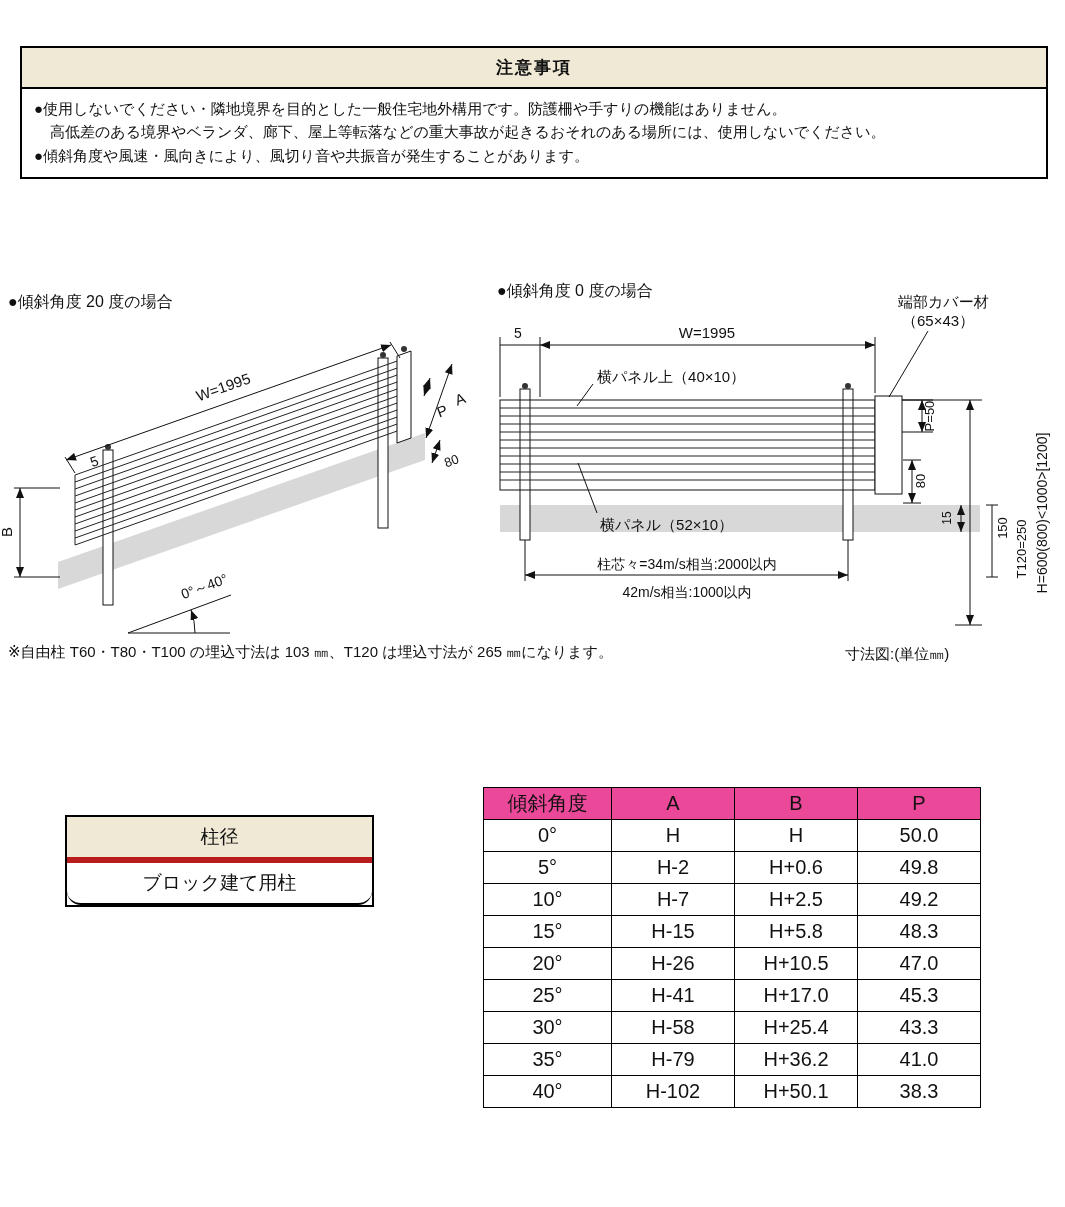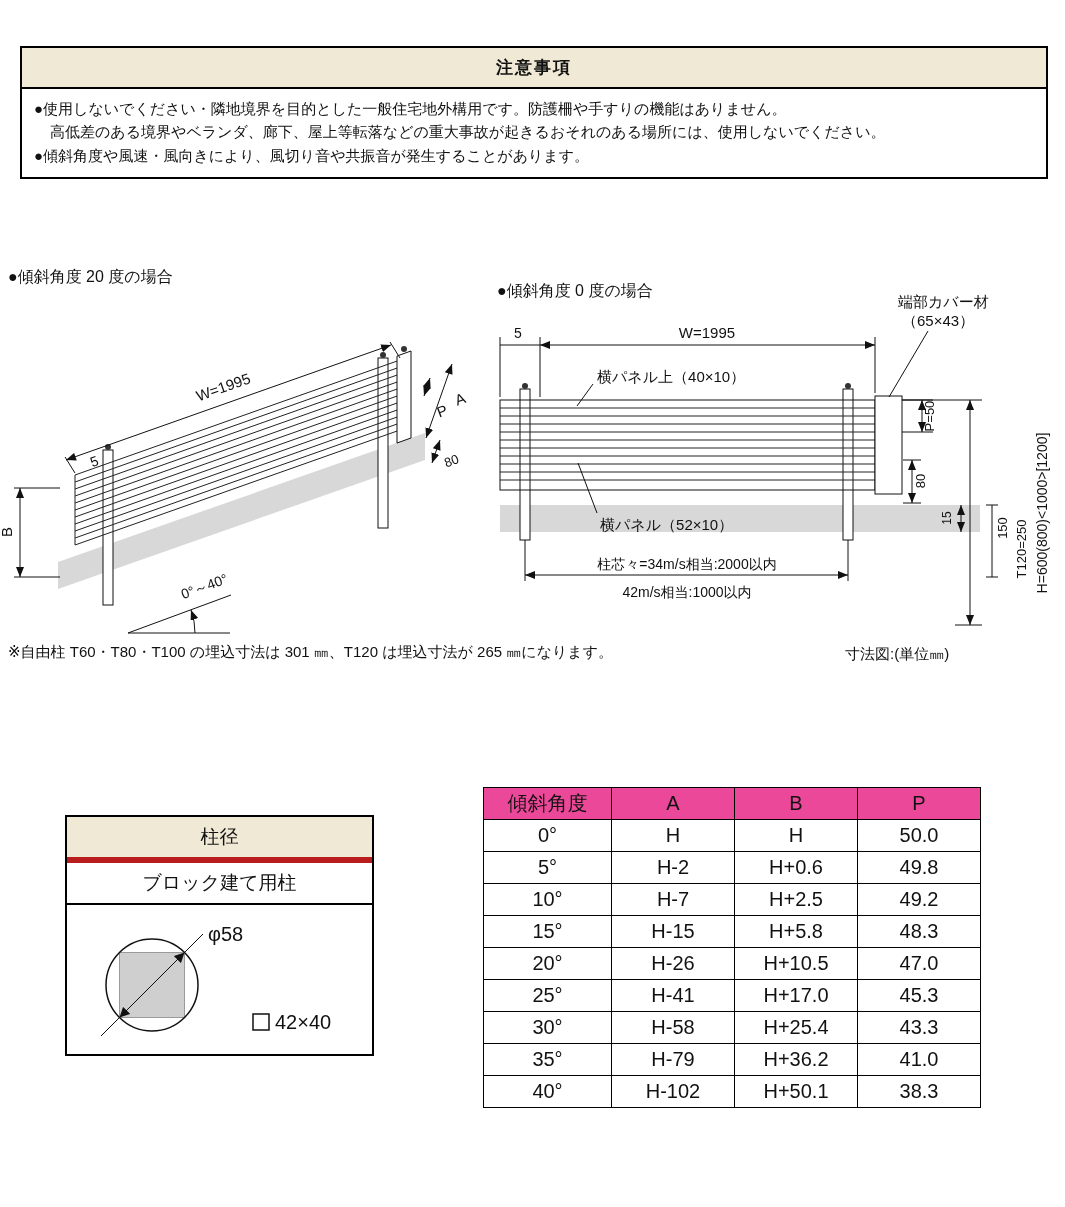--- a/index.html
+++ b/index.html
@@ -10,42 +10,42 @@
   .notice{left:20px;top:46px;width:1024px;border:2px solid #000;background:#fff;}
   .notice-header{background:#efe9d5;border-bottom:2px solid #000;text-align:center;
                  font-weight:bold;font-size:17px;padding:8px 0;letter-spacing:2px;}
   .notice-body{padding:8px 12px 10px;font-size:15px;line-height:1.55;}
   .notice-line.indent{padding-left:16px;}
   .diag-title{font-size:16px;white-space:nowrap;}
   svg text{font-family:"Liberation Sans","DejaVu Sans",sans-serif;fill:#111;}
   .footnote,.dimnote{font-size:15px;white-space:nowrap;}
   .post-box{left:65px;top:815px;width:305px;border:2px solid #000;background:#fff;}
   .post-box-title{background:#efe9d5;border-bottom:6px solid #b91c1c;text-align:center;font-size:19px;padding:7px 0;}
-  .post-box-subtitle{border-bottom:2px solid #000;text-align:center;font-size:19px;padding:7px 0;background:#fff;}
+  .post-box-subtitle{border-bottom:2px solid #000;text-align:center;font-size:19px;padding:7px 0;background:#fff;border-radius:14px;}
   .post-box-body{height:149px;}
   .spec-table{position:absolute;left:483px;top:787px;border-collapse:collapse;table-layout:fixed;width:497px;background:#fff;}
   .spec-table th,.spec-table td{border:1.5px solid #000;text-align:center;vertical-align:middle;
                  font-weight:normal;font-size:20px;height:31px;padding:0;}
   .spec-table th{background:#ec4899;}
 </style>
 </head>
 <body>
 
 <div class="page">
 
   <div class="notice abs">
     <div class="notice-header">注意事項</div>
     <div class="notice-body">
       <div class="notice-line">●使用しないでください・隣地境界を目的とした一般住宅地外構用です。防護柵や手すりの機能はありません。</div>
       <div class="notice-line indent">高低差のある境界やベランダ、廊下、屋上等転落などの重大事故が起きるおそれのある場所には、使用しないでください。</div>
       <div class="notice-line">●傾斜角度や風速・風向きにより、風切り音や共振音が発生することがあります。</div>
     </div>
   </div>
 
-  <div class="diag-title abs" style="left:8px;top:267px">●傾斜角度 20 度の場合</div>
+  <div class="diag-title abs" style="left:8px;top:292px">●傾斜角度 20 度の場合</div>
   <div class="diag-title abs" style="left:497px;top:281px">●傾斜角度 0 度の場合</div>
 
   <svg class="abs" style="left:0;top:300px" width="480" height="340" viewBox="0 0 480 340">
     <defs>
       <marker id="aL1" markerWidth="11" markerHeight="8" refX="10" refY="4" orient="auto" markerUnits="userSpaceOnUse">
           <path d="M0,0L10,4L0,8Z" fill="#111"></path>
         </marker>
       <marker id="aL0" markerWidth="11" markerHeight="8" refX="0" refY="4" orient="auto" markerUnits="userSpaceOnUse">
           <path d="M10,0L0,4L10,8Z" fill="#111"></path>
         </marker>
@@ -156,43 +156,26 @@
     </g>
     <g>
       <line x1="476" y1="220" x2="476" y2="247" stroke="#111" marker-start="url(#aR0)" marker-end="url(#aR1)"></line>
       <text x="466" y="233" text-anchor="middle" font-size="12" transform="rotate(-90 466 233)">15</text>
       <path d="M501,220H513 M501,292H513 M507,220V292" stroke="#111" fill="none"></path>
       <text x="522" y="243" text-anchor="middle" font-size="13" transform="rotate(-90 522 243)">150</text>
       <text x="541" y="264" text-anchor="middle" font-size="13" transform="rotate(-90 541 264)">T120=250</text>
     </g>
   </svg>
 
-  <div class="footnote abs" style="left:8px;top:643px">※自由柱 T60・T80・T100 の埋込寸法は 301 ㎜、T120 は埋込寸法が 265 ㎜になります。</div>
+  <div class="footnote abs" style="left:8px;top:643px">※自由柱 T60・T80・T100 の埋込寸法は 103 ㎜、T120 は埋込寸法が 265 ㎜になります。</div>
   <div class="dimnote abs" style="left:845px;top:645px">寸法図:(単位㎜)</div>
 
   <div class="post-box abs">
     <div class="post-box-title">柱径</div>
     <div class="post-box-subtitle">ブロック建て用柱</div>
-    <div class="post-box-body">
-      <svg width="301" height="149" viewBox="0 0 301 149">
-        <defs>
-          <marker id="aP1" markerWidth="12" markerHeight="10" refX="10" refY="5" orient="auto" markerUnits="userSpaceOnUse">
-              <path d="M0,0L10,5L0,10Z" fill="#111"></path>
-            </marker>
-        </defs>
-        <rect x="52.5" y="47.5" width="65" height="65" fill="#cfcfcf" stroke="#9a9a9a"></rect>
-        <circle cx="85" cy="80" r="46" fill="none" stroke="#111" stroke-width="1.5"></circle>
-        <line x1="34" y1="131" x2="136" y2="29" stroke="#111"></line>
-        <line x1="85" y1="80" x2="117.5" y2="47.5" stroke="#111" marker-end="url(#aP1)"></line>
-        <line x1="85" y1="80" x2="52.5" y2="112.5" stroke="#111" marker-end="url(#aP1)"></line>
-        <text x="141" y="36" font-size="20">φ58</text>
-        <rect x="186" y="109" width="16" height="16" fill="none" stroke="#111" stroke-width="1.5"></rect>
-        <text x="208" y="124" font-size="20">42×40</text>
-      </svg>
-    </div>
   </div>
 
   <table class="spec-table">
     <colgroup>
         <col style="width:128px">
         <col style="width:123px">
         <col style="width:123px">
         <col style="width:123px">
       </colgroup>
     <thead>

